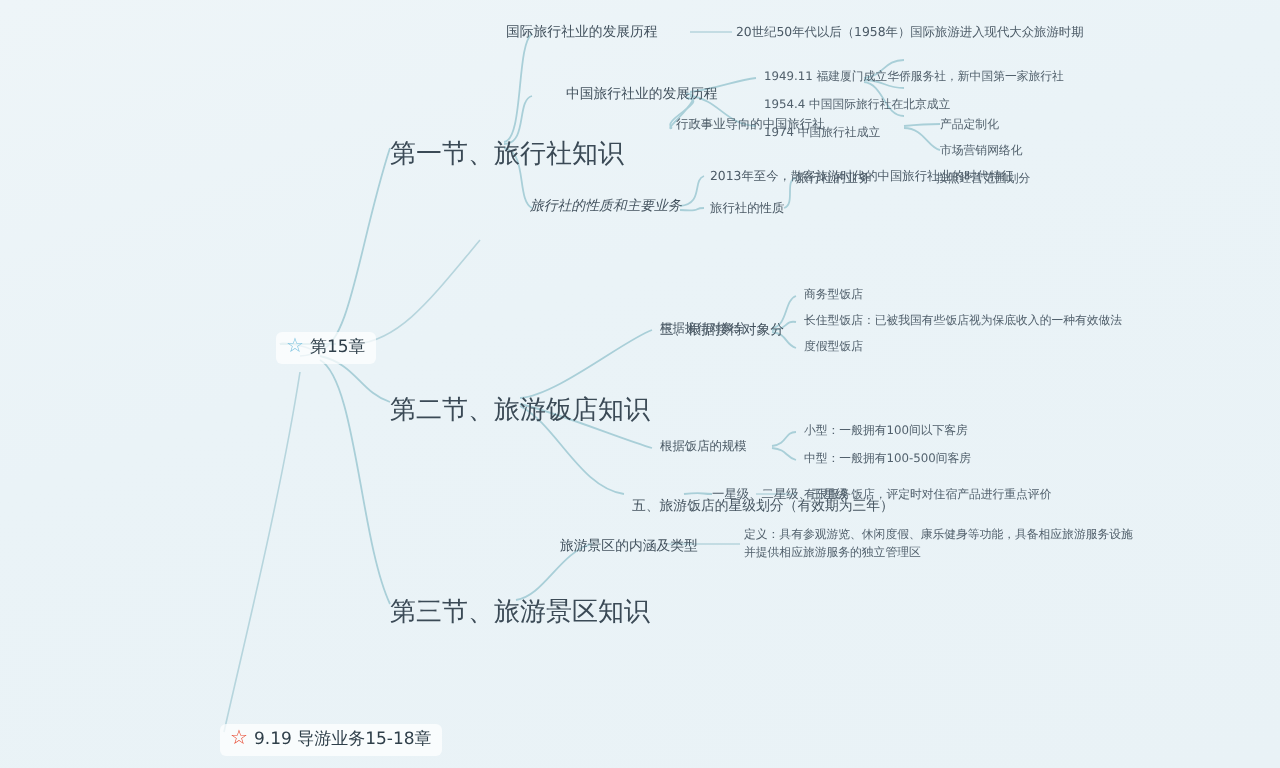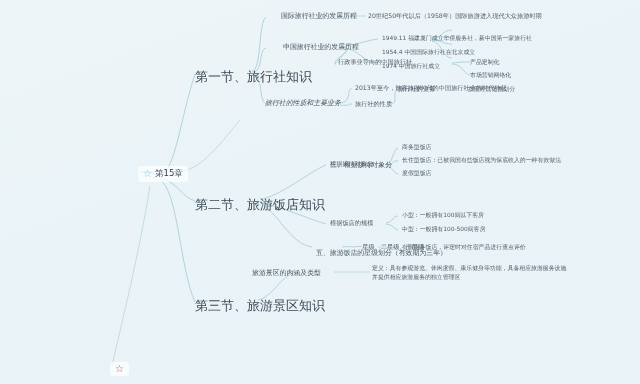--- a/index.html
+++ b/index.html
@@ -43,21 +43,21 @@
   .lvl2{font-size:6.9px;color:#43525e;}
   
   .lvl3{font-size:6.2px;color:#4b5a66;}
   
   .lvl4{font-size:5.9px;color:#51606c;}
 
   .n-s1{left:195px;top:68px;}
   .n-s2{left:195px;top:196px;}
   .n-s3{left:195px;top:297px;}
 
-  .n-a1{left:281px;top:11px;}
+  .n-a1{left:253px;top:11px;}
   .n-a2{left:265px;top:42px;margin-left:18px;}
   .n-a3{left:265px;top:98px;font-style:italic;}
 
   .n-b1{left:368px;top:12px;}
   .n-b2{left:382px;top:34px;}
   .n-b3{left:382px;top:48px;}
   .n-b4{left:382px;top:62px;}
   .n-b5{left:338px;top:58px;}
   .n-b6{left:355px;top:84px;}
   .n-b7{left:355px;top:100px;}
@@ -73,21 +73,21 @@
 
   .n-f1{left:402px;top:143px;}
   .n-f2{left:402px;top:156px;}
   .n-f3{left:402px;top:169px;}
   .n-f4{left:402px;top:211px;}
   .n-f5{left:402px;top:225px;}
 
   .n-g1{left:316px;top:248px;}
   .n-g2{left:402px;top:243px;}
 
-  .n-h1{left:252px;top:268px;}
+  .n-h1{left:280px;top:268px;}
   .n-h2{left:372px;top:264px;white-space:normal;width:200px;line-height:1.45;}
 </style>
 </head>
 <body>
 
 <div id="canvas">
 
   <svg class="links" viewBox="0 0 640 384">
 
     <path d="M150,178 C170,176 140,170 140,172" class="thin"></path>
@@ -143,20 +143,21 @@
   </svg>
 
 
   <div class="node pill top">
     <span class="star blue">☆</span>
     <span>第15章</span>
   </div>
 
   <div class="node pill bottom">
     <span class="star red">☆</span>
+    <span>9.19 导游业务15-18章</span>
   </div>
 
   <div class="node lvl1 n-s1">第一节、旅行社知识</div>
   <div class="node lvl1 n-s2">第二节、旅游饭店知识</div>
   <div class="node lvl1 n-s3">第三节、旅游景区知识</div>
 
   <div class="node lvl2 n-a1">国际旅行社业的发展历程</div>
   <div class="node lvl2 n-a2">中国旅行社业的发展历程</div>
   <div class="node lvl2 n-a3">旅行社的性质和主要业务</div>
 

